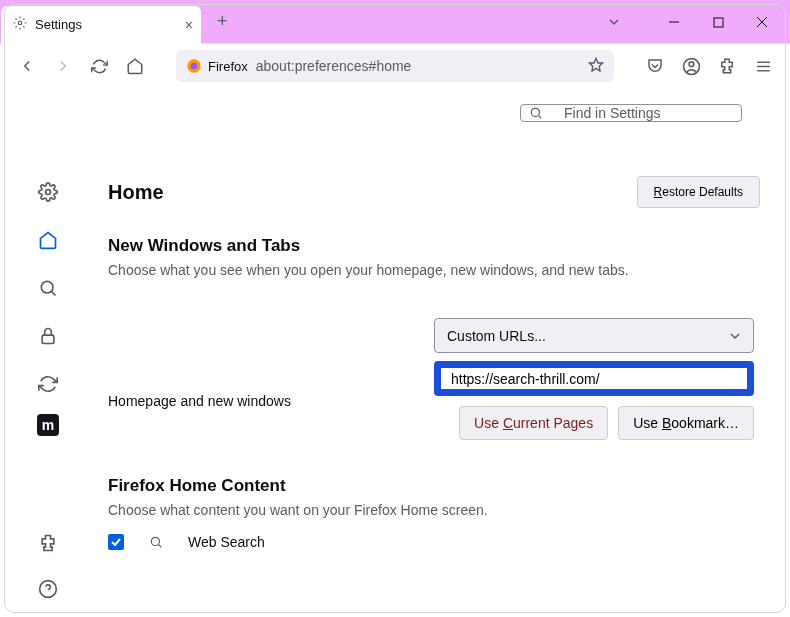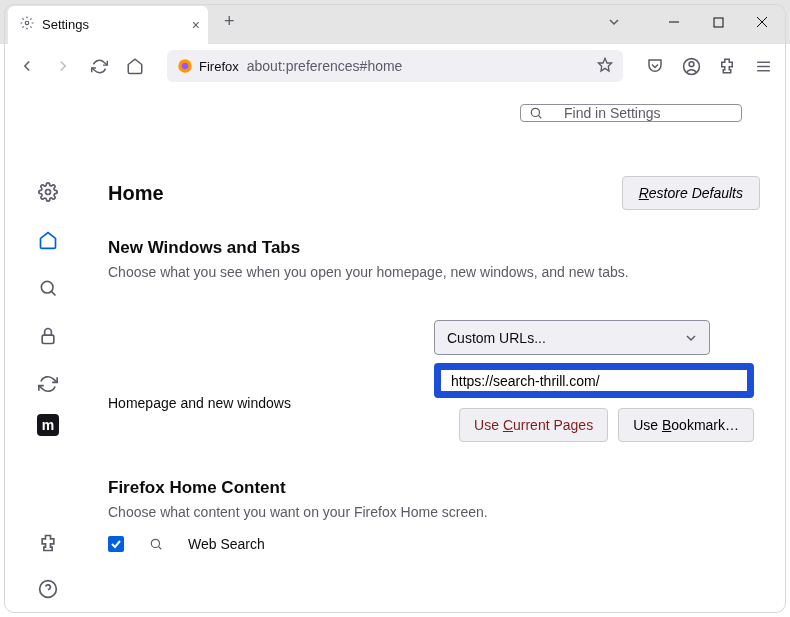--- a/index.html
+++ b/index.html
@@ -1,55 +1,55 @@
 <!DOCTYPE html>
 <html><head>
 <meta charset="utf-8">
 <style>
 * { box-sizing: border-box; margin: 0; padding: 0; font-family: -apple-system, BlinkMacSystemFont, "Segoe UI", sans-serif; }
 body { width: 790px; height: 617px; background: #fff; color: #0c0c0d; overflow: hidden; position: relative; }
 
 
-.titlebar { height: 44px; background: #e5e5e5; display: flex; align-items: center; padding: 0 8px; border-bottom: 1px solid #e0e0e6; position: relative; }
+.titlebar { height: 44px; background: #f0abfc; display: flex; align-items: center; padding: 0 1px; border-bottom: 1px solid #e0e0e6; position: relative; }
 .tab { background: #fff; border-radius: 6px 6px 0 0; padding: 8px 12px; display: flex; align-items: center; gap: 8px; margin-top: 6px; height: 38px; width: 200px; position: relative; font-size: 13px; }
 .tab .gear { width: 14px; height: 14px; }
 .tab .close { position: absolute; right: 8px; font-size: 14px; color: #5b5b66; cursor: pointer; }
 .newtab { margin-left: 8px; font-size: 18px; color: #5b5b66; cursor: pointer; padding: 4px 8px; }
 .winctrl { position: absolute; right: 6px; top: 0; display: flex; gap: 0; height: 44px; align-items: center; }
 .winctrl span { width: 44px; height: 44px; display: flex; align-items: center; justify-content: center; color: #0c0c0d; cursor: pointer; }
 .chev { position: absolute; right: 170px; top: 14px; }
 
 .toolbar { height: 44px; display: flex; align-items: center; padding: 0 12px; gap: 6px; }
 .toolbar .navbtn { width: 30px; height: 30px; display: flex; align-items: center; justify-content: center; color: #5b5b66; cursor: pointer; border-radius: 4px; }
 .toolbar .navbtn.disabled { opacity: 0.4; }
-.urlbar { flex: 1; height: 32px; background: #f0f0f4; border-radius: 6px; display: flex; align-items: center; padding: 12px 10px; gap: 8px; margin: 0 11px; font-size: 14px; }
+.urlbar { flex: 1; height: 32px; background: #f0f0f4; border-radius: 6px; display: flex; align-items: center; padding: 12px 10px; gap: 8px; margin: 0 20px; font-size: 14px; }
 .urlbar .ffbadge { display: flex; align-items: center; gap: 6px; font-size: 13px; }
 .urlbar .addr { flex: 1; color: #5b5b66; font-size: 14px; }
 .urlbar .star { color: #5b5b66; }
 
 
 .content { display: flex; height: calc(617px - 88px); }
 .sidebar { width: 96px; display: flex; flex-direction: column; align-items: center; padding-top: 86px; gap: 12px; position: relative; }
 .sidebar .sicon { width: 36px; height: 36px; display: flex; align-items: center; justify-content: center; border-radius: 4px; cursor: pointer; color: #5b5b66; }
 .sidebar .sicon.active { color: #0060df; }
 .sidebar .sicon svg { width: 20px; height: 20px; }
 .sidebar .bottom { position: absolute; bottom: 10px; left: 0; right: 0; display: flex; flex-direction: column; align-items: center; gap: 10px; }
 
 .main { flex: 1; padding: 20px 30px 0 12px; position: relative; }
 .findbox { position: absolute; right: 48px; top: 16px; width: 222px; height: 18px; border: 1px solid #8f8f9d; border-radius: 4px; display: flex; align-items: center; padding: 0 8px; gap: 21px; font-size: 14px; color: #5b5b66; }
 .header-row { display: flex; align-items: center; justify-content: space-between; margin-top: 68px; }
 .h1 { font-size: 20px; font-weight: 700; }
-.restore { background: #f0f0f4; border: 1px solid #ccc; border-radius: 4px; padding: 8px 16px; font-size: 14px; cursor: pointer; font-style: italic; }
+.restore { background: #f0f0f4; border: 1px solid #ccc; border-radius: 4px; padding: 8px 16px; font-size: 12px; cursor: pointer; }
 .h2 { font-size: 17px; font-weight: 700; margin-top: 28px; }
 .desc { font-size: 14px; color: #5b5b66; margin-top: 6px; }
 
 .formrow { display: flex; align-items: center; margin-top: 28px; }
 .formrow .lbl { width: 326px; font-size: 14px; }
 .formrow .ctrl { flex: 1; }
-.select { width: 276px; height: 35px; border: 1px solid #8f8f9d; border-radius: 4px; background: #f0f0f4; padding: 0 12px; display: flex; align-items: center; justify-content: space-between; font-size: 14px; cursor: pointer; }
+.select { width: 320px; height: 35px; border: 1px solid #8f8f9d; border-radius: 4px; background: #f0f0f4; padding: 0 12px; display: flex; align-items: center; justify-content: space-between; font-size: 14px; cursor: pointer; }
 .input { width: 320px; height: 35px; border: 7px solid #1d4ed8; border-radius: 4px; padding: 0 10px; font-size: 14px; }
 .btnrow { display: flex; gap: 10px; margin-top: 10px; justify-content: flex-end; width: 320px; }
 .btn { height: 34px; border: 1px solid #ccc; background: #f0f0f4; border-radius: 4px; padding: 0 14px; font-size: 14px; cursor: pointer; }
 .btn.disabled { color: #7f1d1d; }
 
 .section2 { margin-top: 36px; }
 .check-row { display: flex; align-items: center; gap: 25px; margin-top: 16px; font-size: 14px; }
 .cbox { width: 16px; height: 16px; background: #0060df; border-radius: 2px; display: flex; align-items: center; justify-content: center; }
 .cbox svg { width: 12px; height: 12px; }
 

